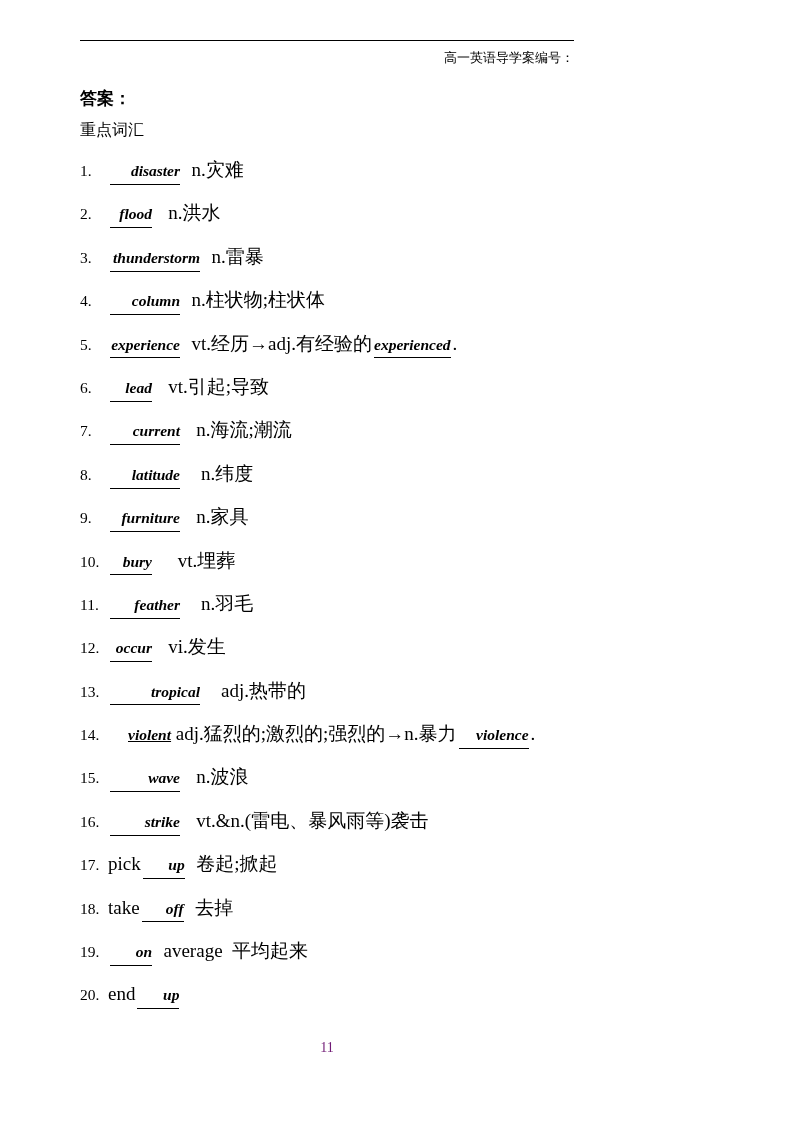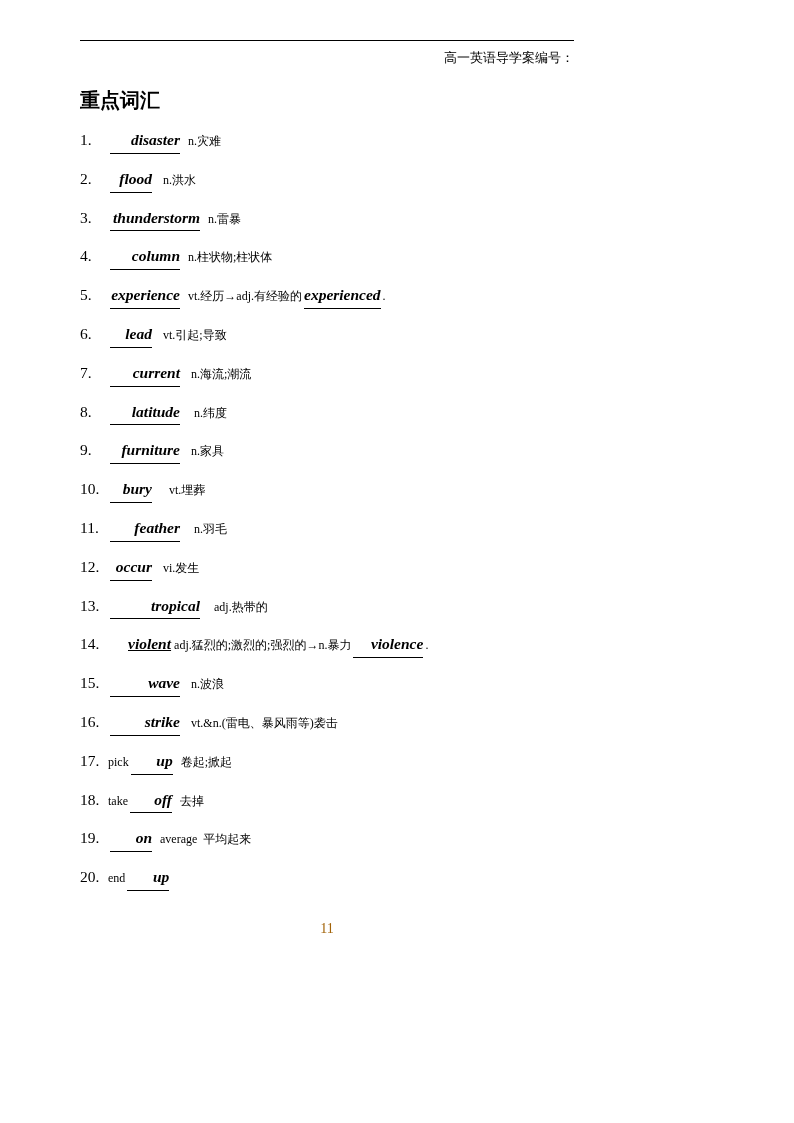--- a/index.html
+++ b/index.html
@@ -38,22 +38,22 @@
     }
 
     .section-title {
       font-size: 17px;
       font-weight: bold;
       margin-bottom: 10px;
       margin-top: 4px;
     }
 
     .vocab-title {
-      font-size: 20px;
-      font-weight: bold;
+      font-size: 16px;
+      font-weight: normal;
       margin-bottom: 14px;
     }
 
     .vocab-item {
       font-size: 15.5px;
       margin-bottom: 13px;
       line-height: 1.6;
       display: flex;
       flex-wrap: wrap;
       align-items: baseline;
@@ -82,46 +82,47 @@
     .blank-narrow {
       min-width: 42px;
       font-style: italic;
     }
 
     .blank-medium {
       min-width: 70px;
     }
 
     .def-text {
-      font-size: 12px;
+      font-size: 19px;
     }
 
     .underline-word {
       text-decoration: underline;
       font-style: italic;
       font-family: "Times New Roman", serif;
       font-weight: bold;
       margin-left: 20px;
     }
 
     .page-number {
       text-align: center;
       font-size: 14px;
-      color: #a16207;
+      color: #701a75;
       margin-top: 30px;
     }
   </style>
 </head>
 <body>
 
 <div class="page">
 
   <div class="header-line"></div>
   <div class="header-right">高一英语导学案编号：</div>
 
+  <div class="section-title">答案：</div>
 
   <div class="vocab-title">重点词汇</div>
 
   <div class="vocab-item">
     <span class="item-num">1.</span>
     <span class="blank blank-medium">disaster</span>
     <span class="def-text">&nbsp;&nbsp;n.灾难</span>
   </div>
 
   <div class="vocab-item">

